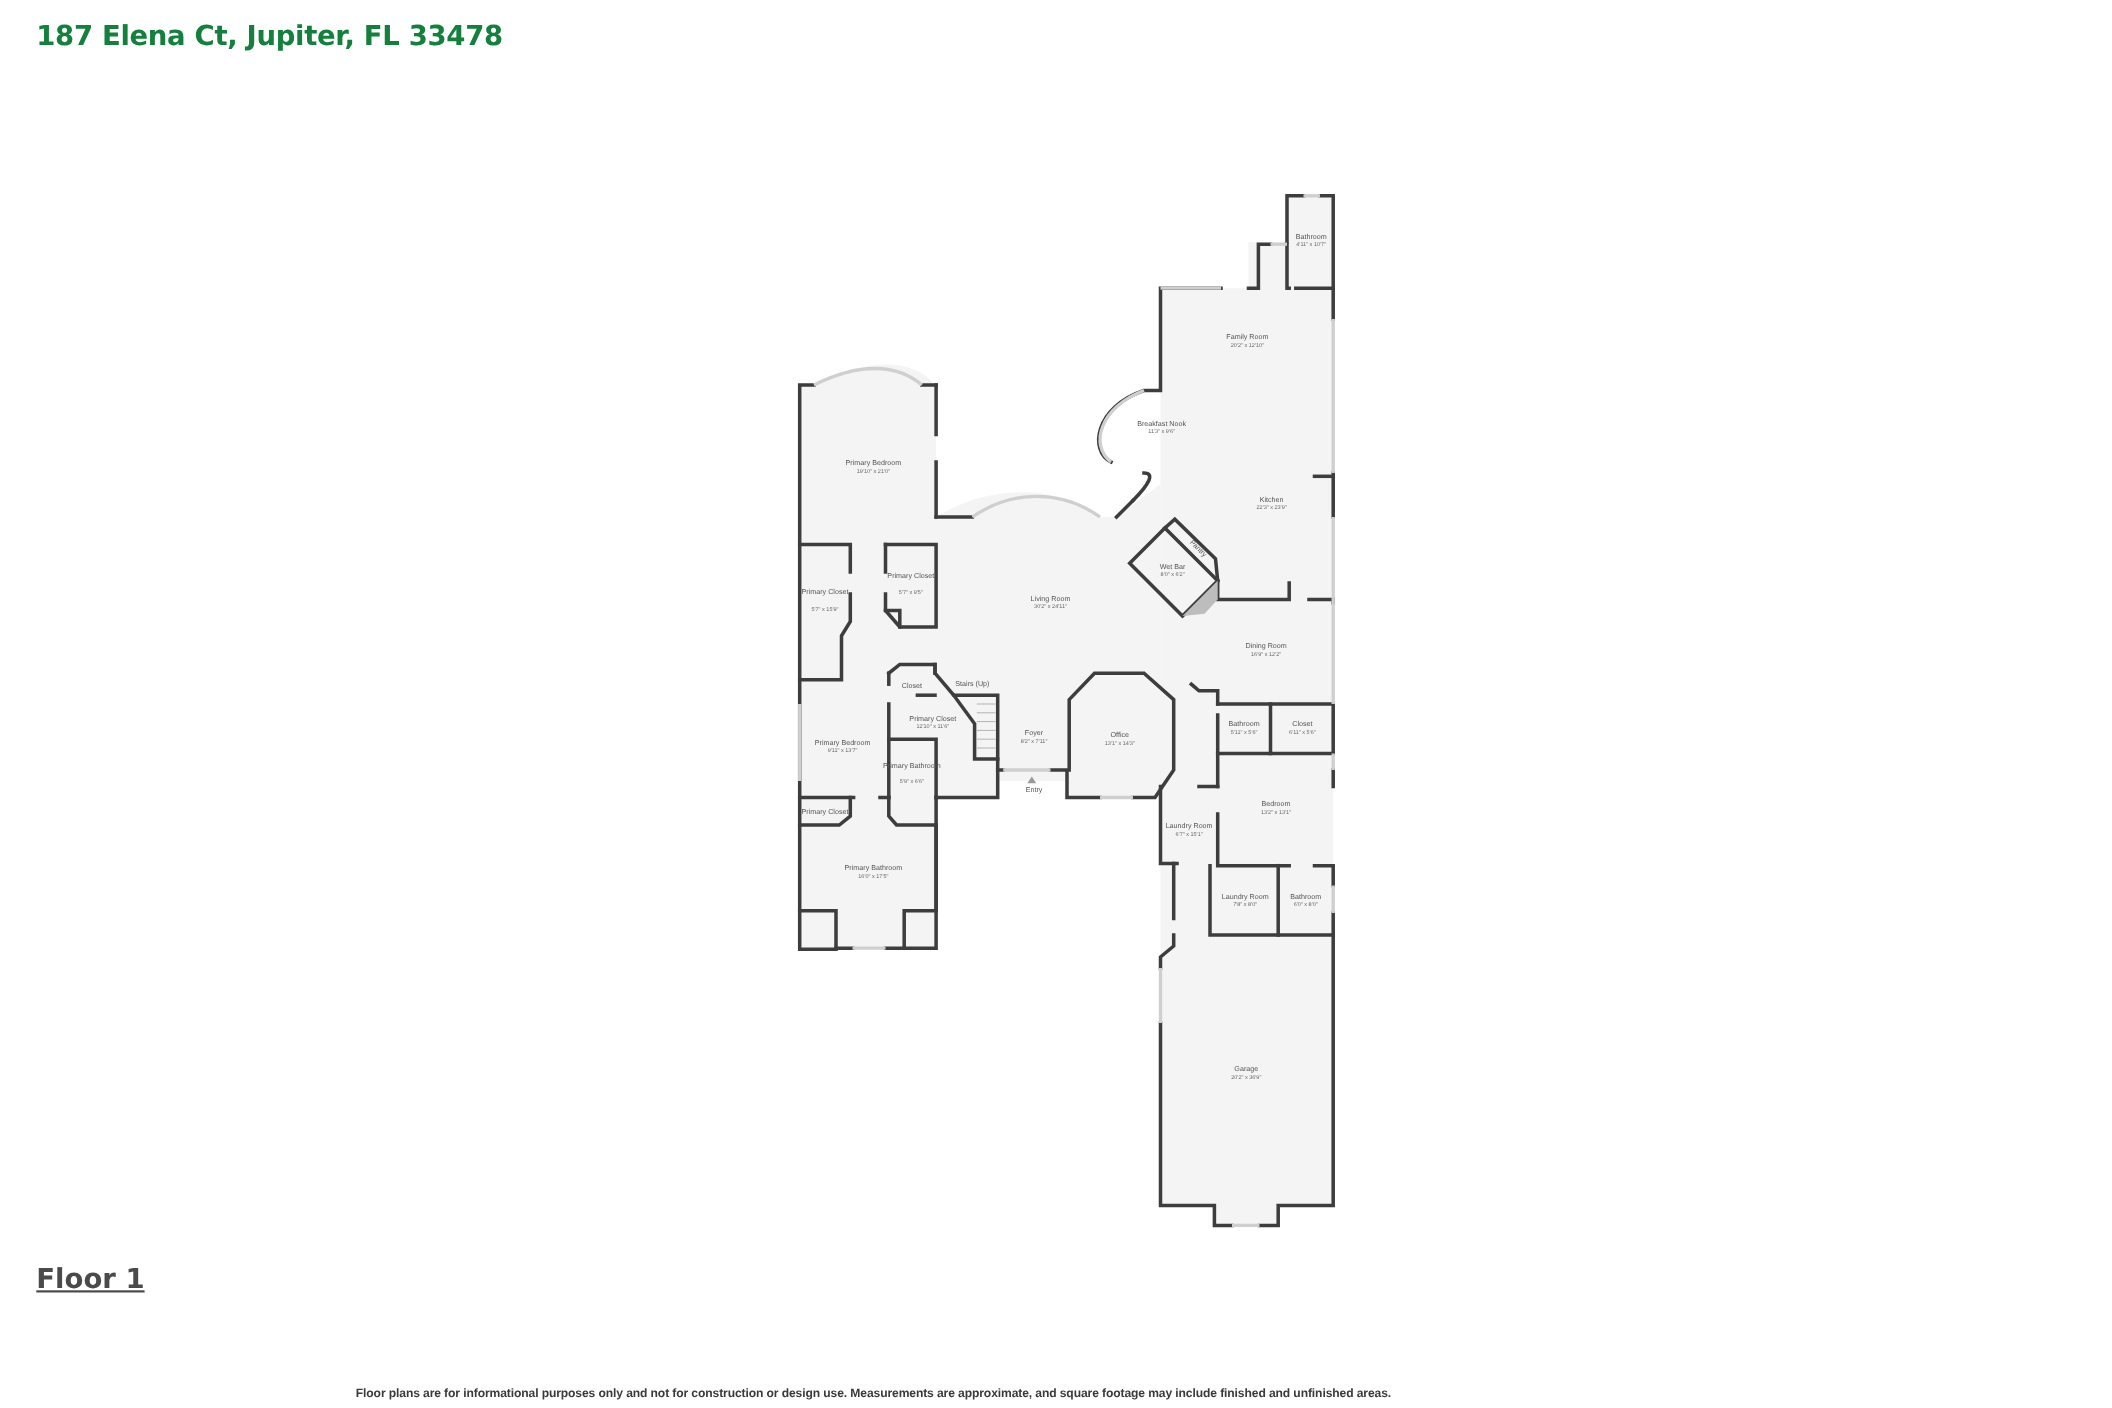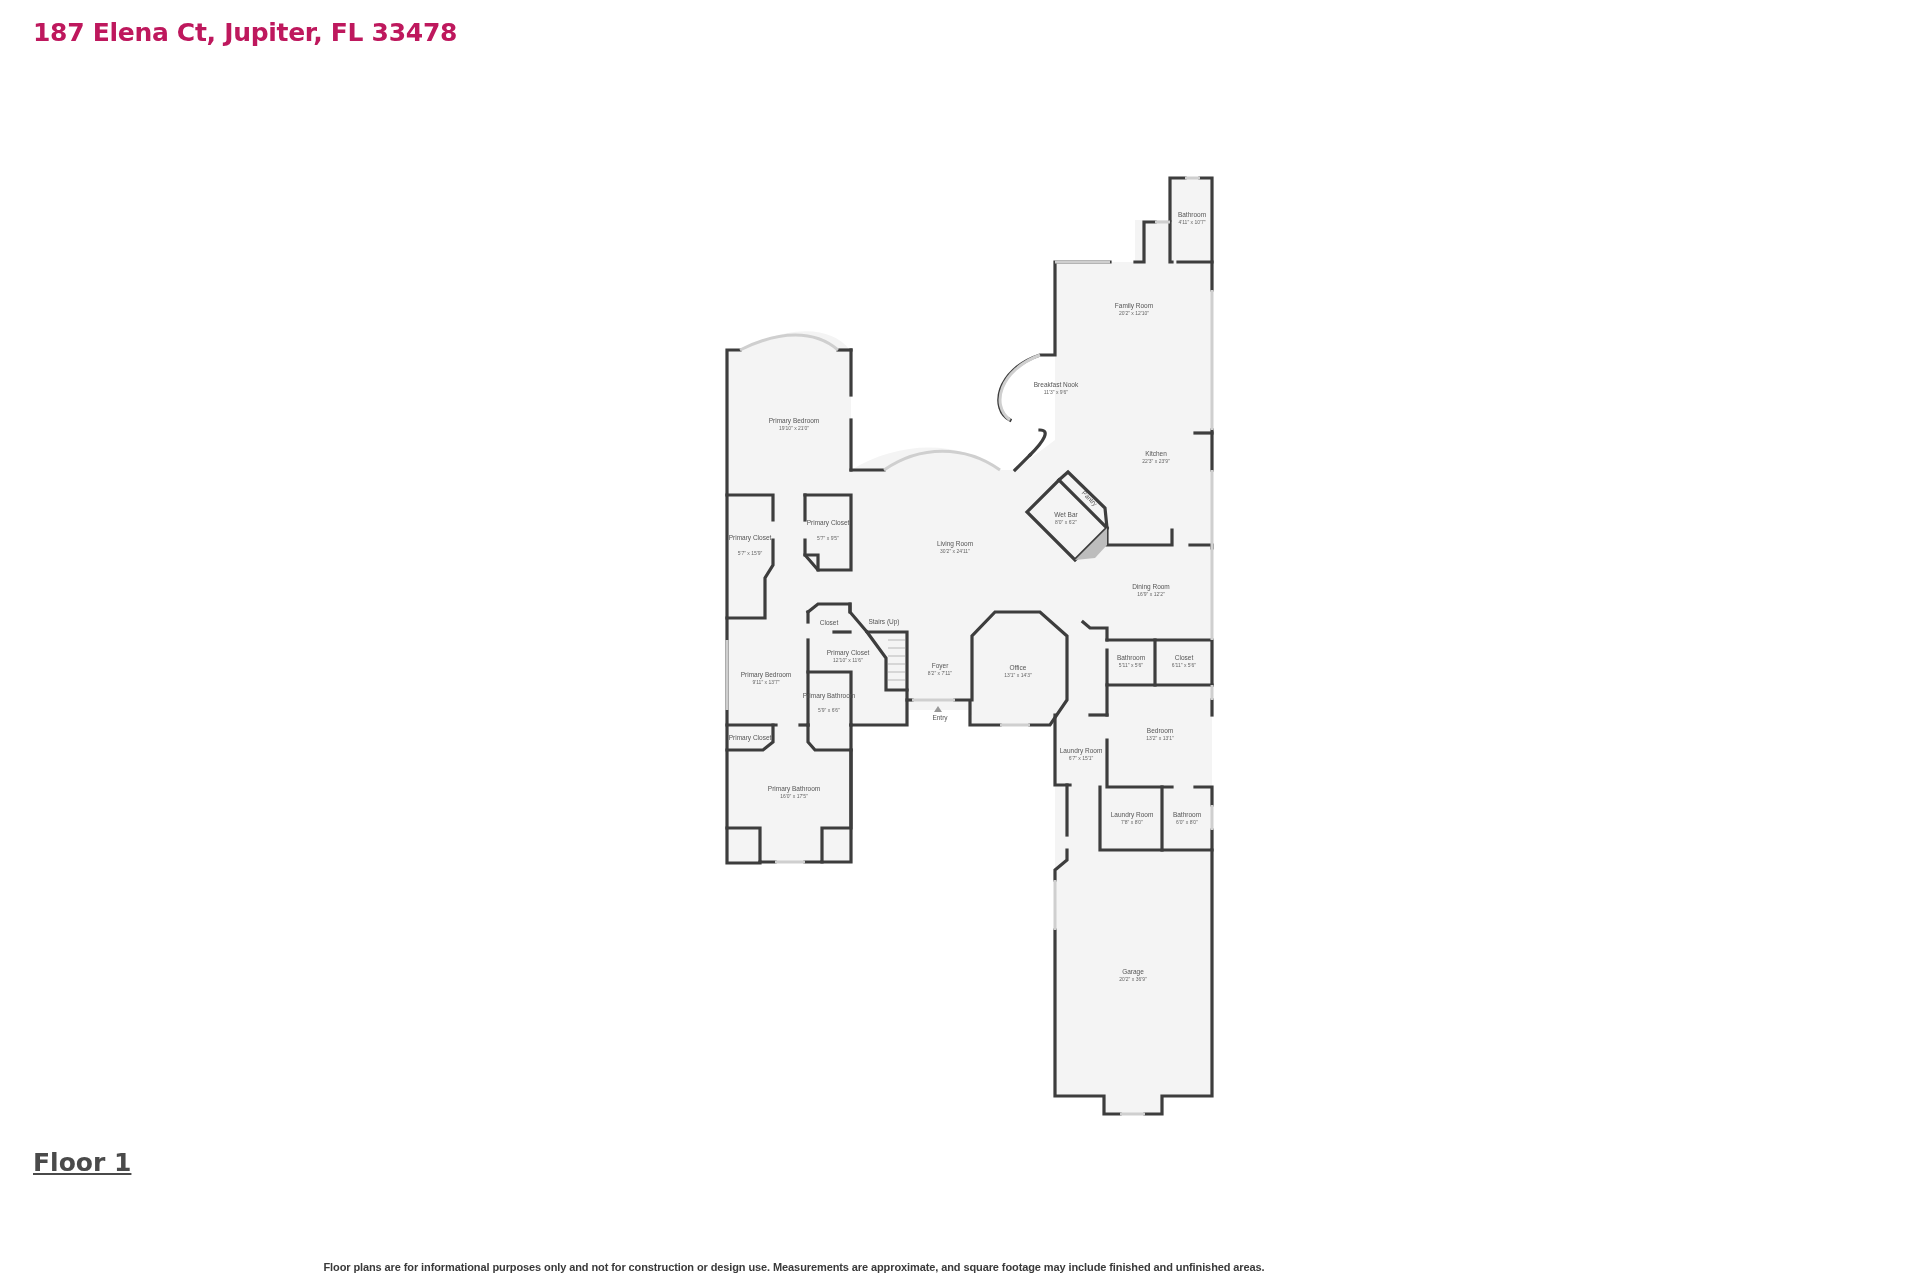--- a/index.html
+++ b/index.html
@@ -1,17 +1,17 @@
 <!DOCTYPE html>
 <html><head>
 <meta charset="utf-8">
 <style>
   html, body { margin:0; padding:0; background:#ffffff; }
   body { width:1920px; height:1280px; position:relative; overflow:hidden; font-family:"DejaVu Sans", sans-serif; color:#444; }
-  .addr { position:absolute; left:33px; top:18px; font-size:25px; font-weight:bold; color:#be185d; letter-spacing:-0.3px; }
+  .addr { position:absolute; left:33px; top:18px; font-size:25px; font-weight:bold; color:#15803d; letter-spacing:-0.3px; }
   .floor { position:absolute; left:33px; top:1148px; font-size:25px; font-weight:bold; color:#4a4a4a;text-decoration:underline; }
   .disc { position:absolute; left:0; width:1588px; top:1261px; text-align:center; font-size:11px; font-weight:bold; color:#3a3a3a; font-family:"Liberation Sans", sans-serif; letter-spacing:-0.1px; }
   svg.plan { position:absolute; left:0; top:0; }
   .wall { stroke:#3d3d3d; stroke-width:3.2; fill:none; stroke-linecap:square; }
   .room { fill:#f4f4f4; stroke:none; }
   .win { stroke:#cfcfcf; stroke-width:3; fill:none; }
   .rn { font-family:"Liberation Sans", sans-serif; font-size:6.5px; fill:#555; text-anchor:middle; }
   .rd { font-family:"Liberation Sans", sans-serif; font-size:5px; fill:#666; text-anchor:middle; }
 </style>
 </head>

